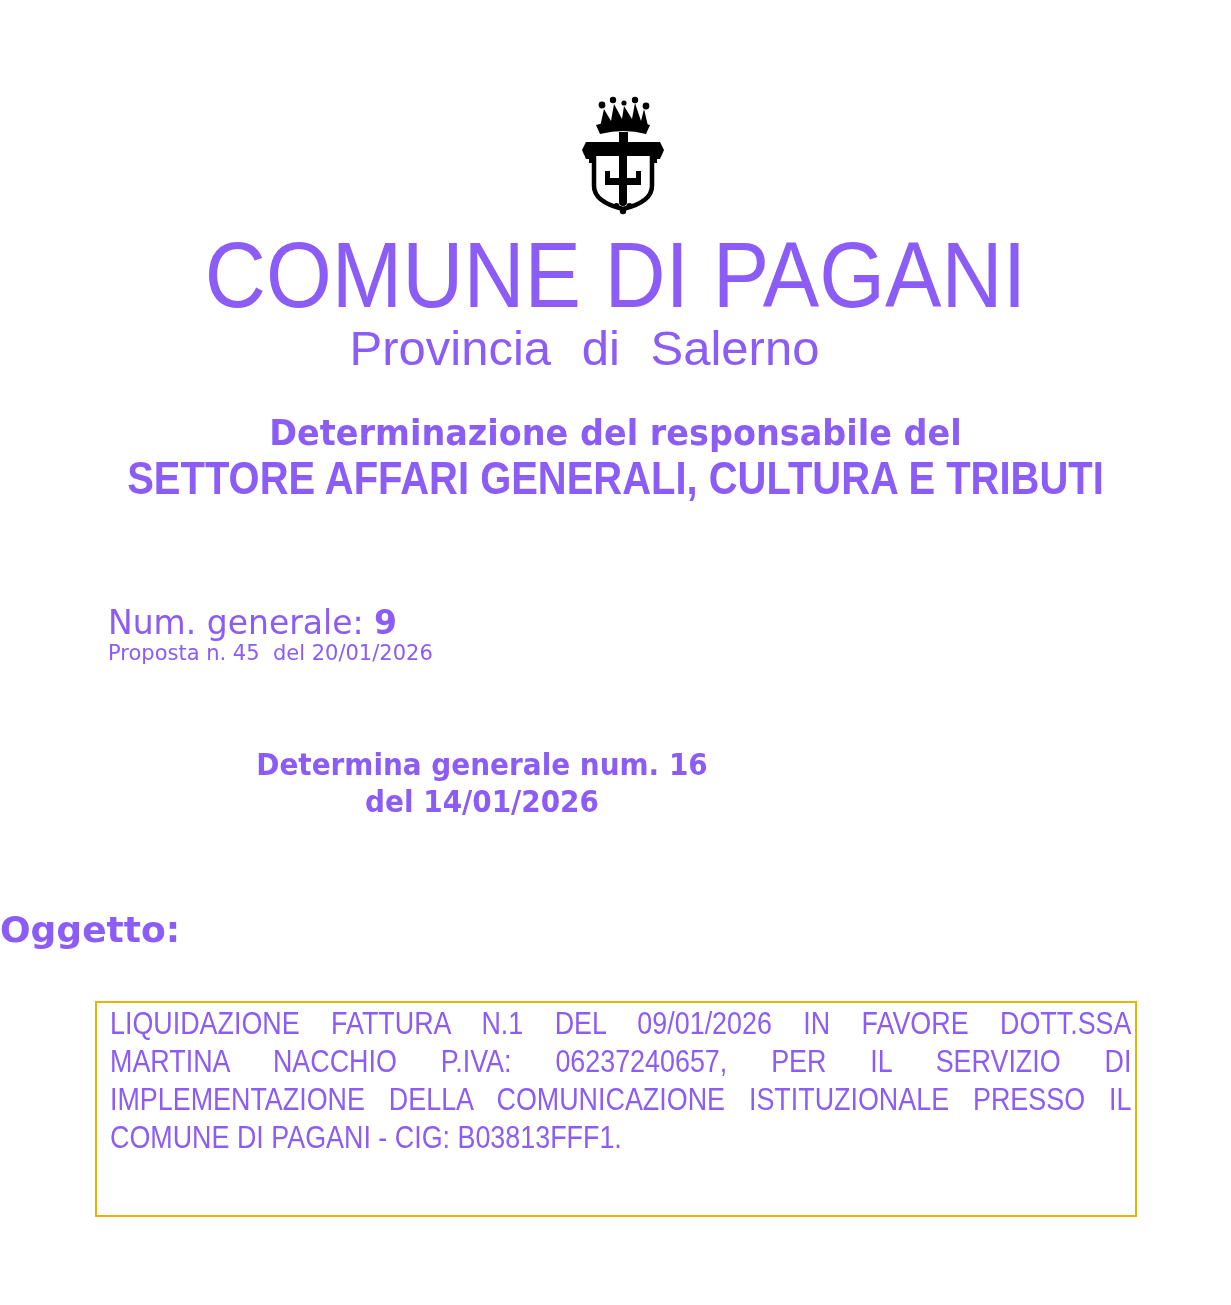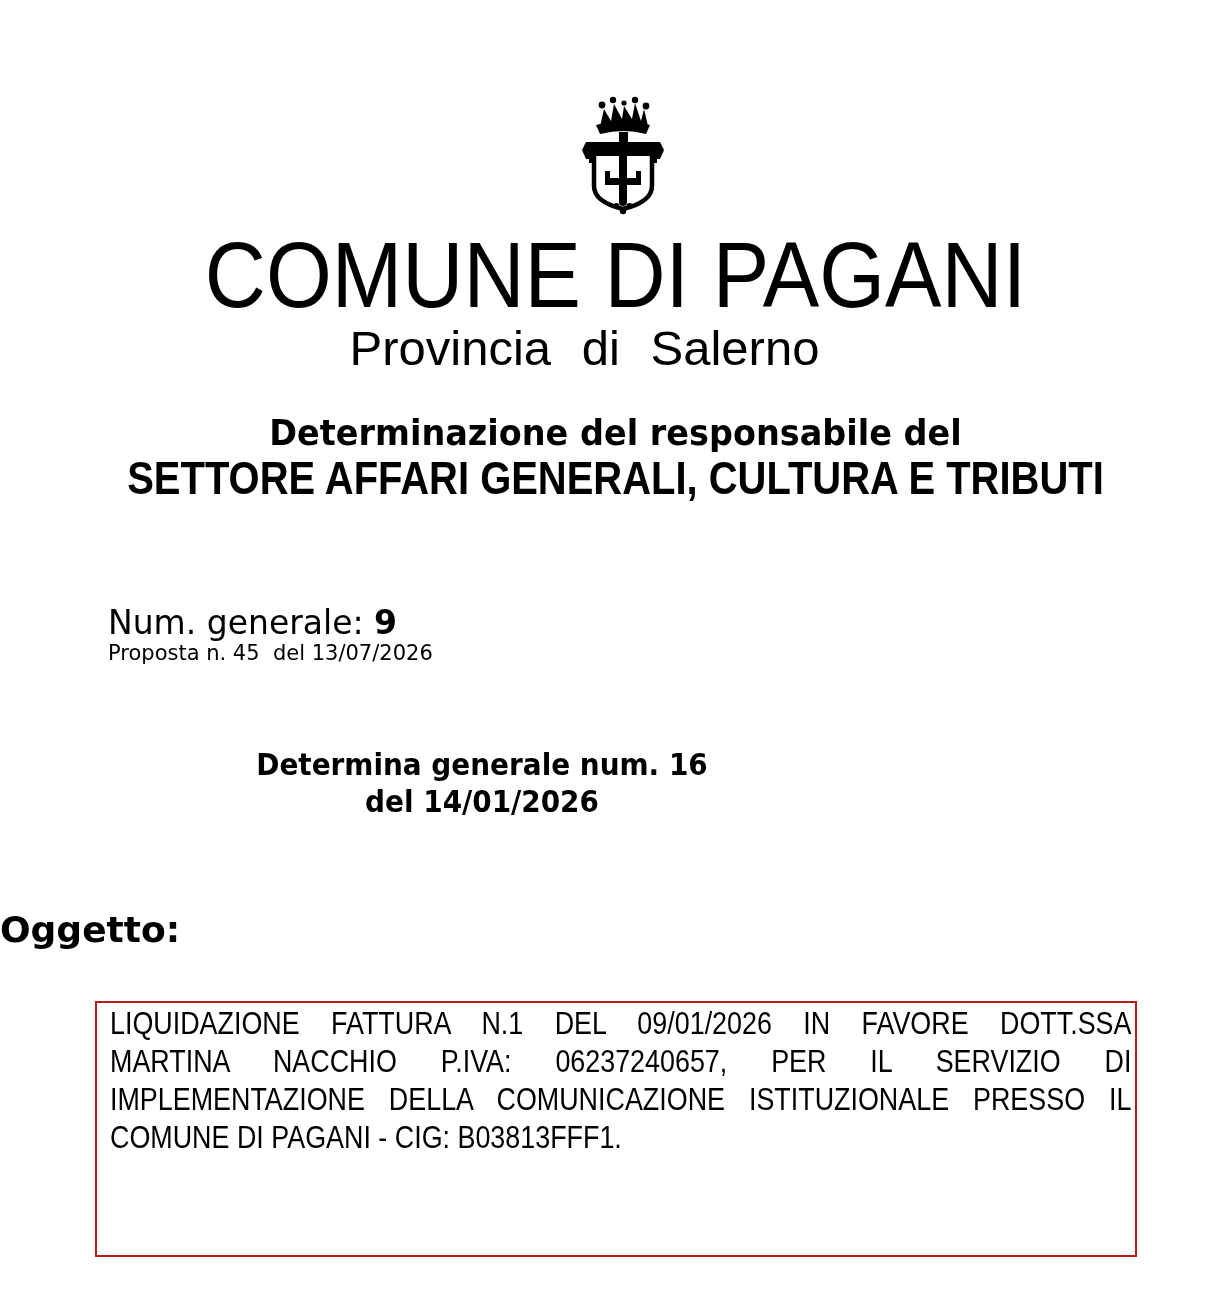--- a/index.html
+++ b/index.html
@@ -1,21 +1,21 @@
 <!DOCTYPE html>
 <html><head>
 <meta charset="utf-8">
 <style>
   html, body { margin: 0; padding: 0; background: #ffffff; }
   .page {
     position: relative;
     width: 1231px;
     height: 1305px;
     background: #ffffff;
-    color: #000000;
+    color: #8b5cf6;
     font-family: "Liberation Sans", sans-serif;
     overflow: hidden;
   }
   .emblem {
     position: absolute;
     left: 580px;
     top: 94px;
     width: 86px;
     height: 122px;
   }
@@ -103,22 +103,22 @@
     text-align: left;
     font-weight: bold;
     font-size: 36px;
     line-height: 1;
     font-family: "DejaVu Sans", sans-serif;
   }
   .oggetto-box {
     position: absolute;
     left: 95px; top: 1001px;
     width: 1042px;
-    height: 256px;
-    border: 2px solid #b91c1c;
+    height: 216px;
+    border: 2px solid #eab308;
     box-sizing: border-box;
     padding: 1px 0 0 13px;
   }
   .box-line {
     width: 1216px;
     font-size: 32px;
     line-height: 38px;
     font-family: "Liberation Sans", sans-serif;
     transform: scaleX(0.84);
     transform-origin: 0 0;
@@ -171,21 +171,21 @@
   <div class="title">COMUNE DI PAGANI</div>
 
   <div class="subtitle">Provincia di Salerno</div>
 
   <div class="heading1">Determinazione del responsabile del</div>
 
   <div class="heading2">SETTORE AFFARI GENERALI, CULTURA E TRIBUTI</div>
 
   <div class="num-line"><span>Num. generale:</span> <span class="bold">9</span></div>
 
-  <div class="proposta">Proposta n. 45  del 13/07/2026</div>
+  <div class="proposta">Proposta n. 45  del 20/01/2026</div>
 
   <div class="generale">
     <div>Determina generale num. 16</div>
     <div>del 14/01/2026</div>
   </div>
 
   <div class="oggetto">Oggetto:</div>
 
   <div class="oggetto-box">
     <div class="box-line just">LIQUIDAZIONE FATTURA N.1 DEL 09/01/2026 IN FAVORE DOTT.SSA</div>

